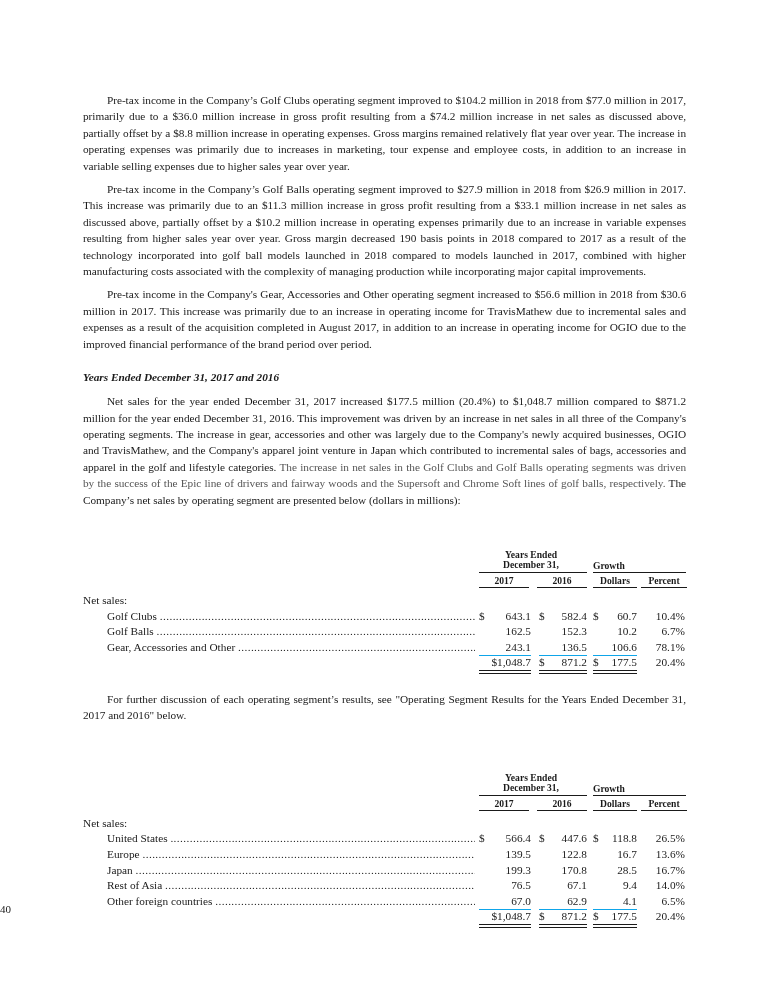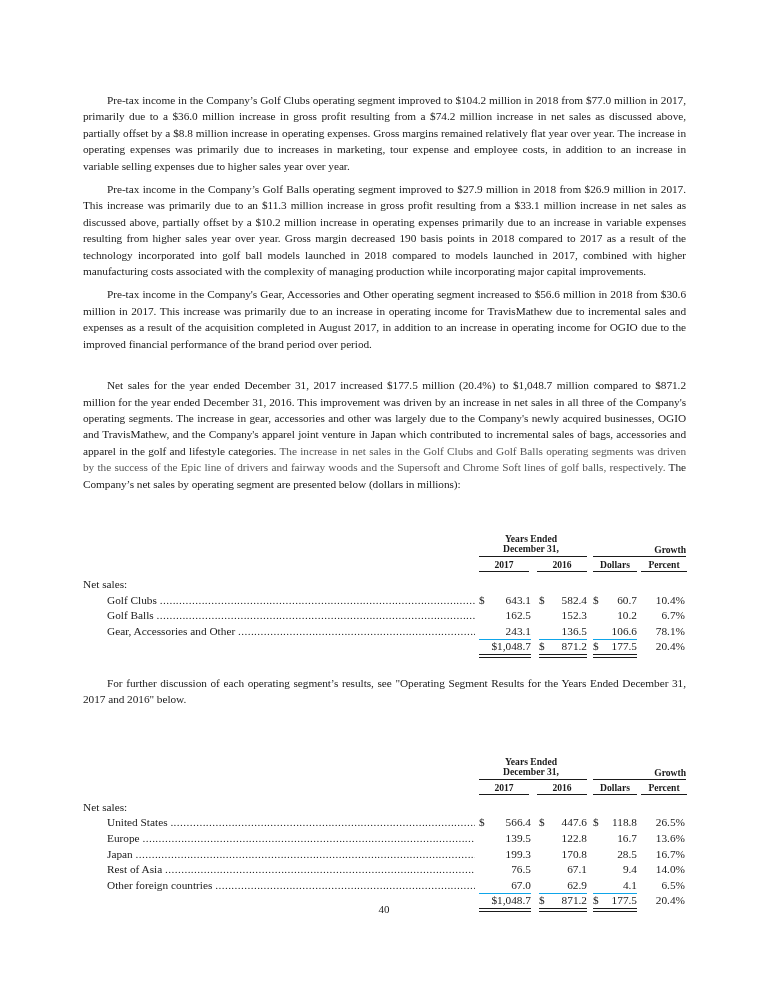--- a/index.html
+++ b/index.html
@@ -14,48 +14,49 @@
       line-height: 16.4px; letter-spacing: -0.05px;
     }
     .gray { color: #555555; }
     .heading {
       font-weight: bold; font-style: italic; margin: 0; line-height: 16px;
     }
     
     .fin-table { position: relative; width: 603px; }
     .hdr { position: relative; height: 38px; margin-top: 32px; }
     .hdr .ye { position: absolute; left: 393px; width: 110px; text-align: center; font-weight: bold; font-size: 9.6px; line-height: 10px; top: 0; }
-    .hdr .gr { position: absolute; left: 510px; width: 93px; text-align: right; font-weight: bold; font-size: 9.6px; top: 10px; }
+    .hdr .gr { position: absolute; left: 510px; width: 93px; text-align: left; font-weight: bold; font-size: 9.6px; top: 10px; }
     .hdr .rule1 { position: absolute; top: 22px; height: 1px; background: #1a1a1a; }
     .hdr .col { position: absolute; top: 25px; font-weight: bold; font-size: 9.6px; text-align: center; }
     .hdr .rule2 { position: absolute; top: 37px; height: 1px; background: #1a1a1a; }
     .row { position: relative; height: 15.6px; line-height: 15.6px; }
     .row .label { position: absolute; left: 0; white-space: nowrap; overflow: hidden; }
     .row .label.ind { left: 24px; width: 368px; }
     .row .label .dots { letter-spacing: 0.4px; }
     .cell { position: absolute; text-align: right; white-space: pre; }
     .c1 { left: 396px; width: 52px; }
     .c2 { left: 456px; width: 48px; }
     .c3 { left: 510px; width: 44px; }
     .c4 { left: 560px; width: 42px; }
     .dollar { position: absolute; }
     .u-single { border-bottom: 1px solid #0ea5e9; }
     .u-double { position: absolute; height: 2px; border-top: 1px solid #1a1a1a; border-bottom: 1px solid #1a1a1a; }
-    .page-num { position: absolute; left: 0; width: 768px; top: 903px; text-align: center; font-size: 11px; }
+    .page-num { position: absolute; left: 0; width: 768px; top: 903px; font-size: 11px; }
   </style>
 </head>
 <body>
 
 <div class="page">
   <p class="para">Pre-tax income in the Company’s Golf Clubs operating segment improved to $104.2 million in 2018 from $77.0 million in 2017, primarily due to a $36.0 million increase in gross profit resulting from a $74.2 million increase in net sales as discussed above, partially offset by a $8.8 million increase in operating expenses. Gross margins remained relatively flat year over year. The increase in operating expenses was primarily due to increases in marketing, tour expense and employee costs, in addition to an increase in variable selling expenses due to higher sales year over year.</p>
   <div style="height:7px"></div>
   <p class="para">Pre-tax income in the Company’s Golf Balls operating segment improved to $27.9 million in 2018 from $26.9 million in 2017. This increase was primarily due to an $11.3 million increase in gross profit resulting from a $33.1 million increase in net sales as discussed above, partially offset by a $10.2 million increase in operating expenses primarily due to an increase in variable expenses resulting from higher sales year over year. Gross margin decreased 190 basis points in 2018 compared to 2017 as a result of the technology incorporated into golf ball models launched in 2018 compared to models launched in 2017, combined with higher manufacturing costs associated with the complexity of managing production while incorporating major capital improvements.</p>
   <div style="height:7px"></div>
   <p class="para">Pre-tax income in the Company's Gear, Accessories and Other operating segment increased to $56.6 million in 2018 from $30.6 million in 2017. This increase was primarily due to an increase in operating income for TravisMathew due to incremental sales and expenses as a result of the acquisition completed in August 2017, in addition to an increase in operating income for OGIO due to the improved financial performance of the brand period over period.</p>
   <div style="height:17px"></div>
+  <p class="heading">Years Ended December 31, 2017 and 2016</p>
   <div style="height:8px"></div>
   <p class="para"><span>Net sales for the year ended December 31, 2017 increased $177.5 million (20.4%) to $1,048.7 million compared to $871.2 million for the year ended December 31, 2016. This improvement was driven by an increase in net sales in all three of the Company's operating segments. The increase in gear, accessories and other was largely due to the Company's newly acquired businesses, OGIO and TravisMathew, and the Company's apparel joint venture in Japan which contributed to incremental sales of bags, accessories and apparel in the golf and lifestyle categories. </span><span class="gray">The increase in net sales in the Golf Clubs and Golf Balls operating segments was driven by the success of the Epic line of drivers and fairway woods and the Supersoft and Chrome Soft lines of golf balls, respectively. </span><span> The Company’s net sales by operating segment are presented below (dollars in millions):</span></p>
 
   <div style="height:10px"></div>
 
   <div class="fin-table" id="segment-table">
     <div class="hdr">
       <div class="ye">
           <div>Years Ended</div>
           <div>December 31,</div>

